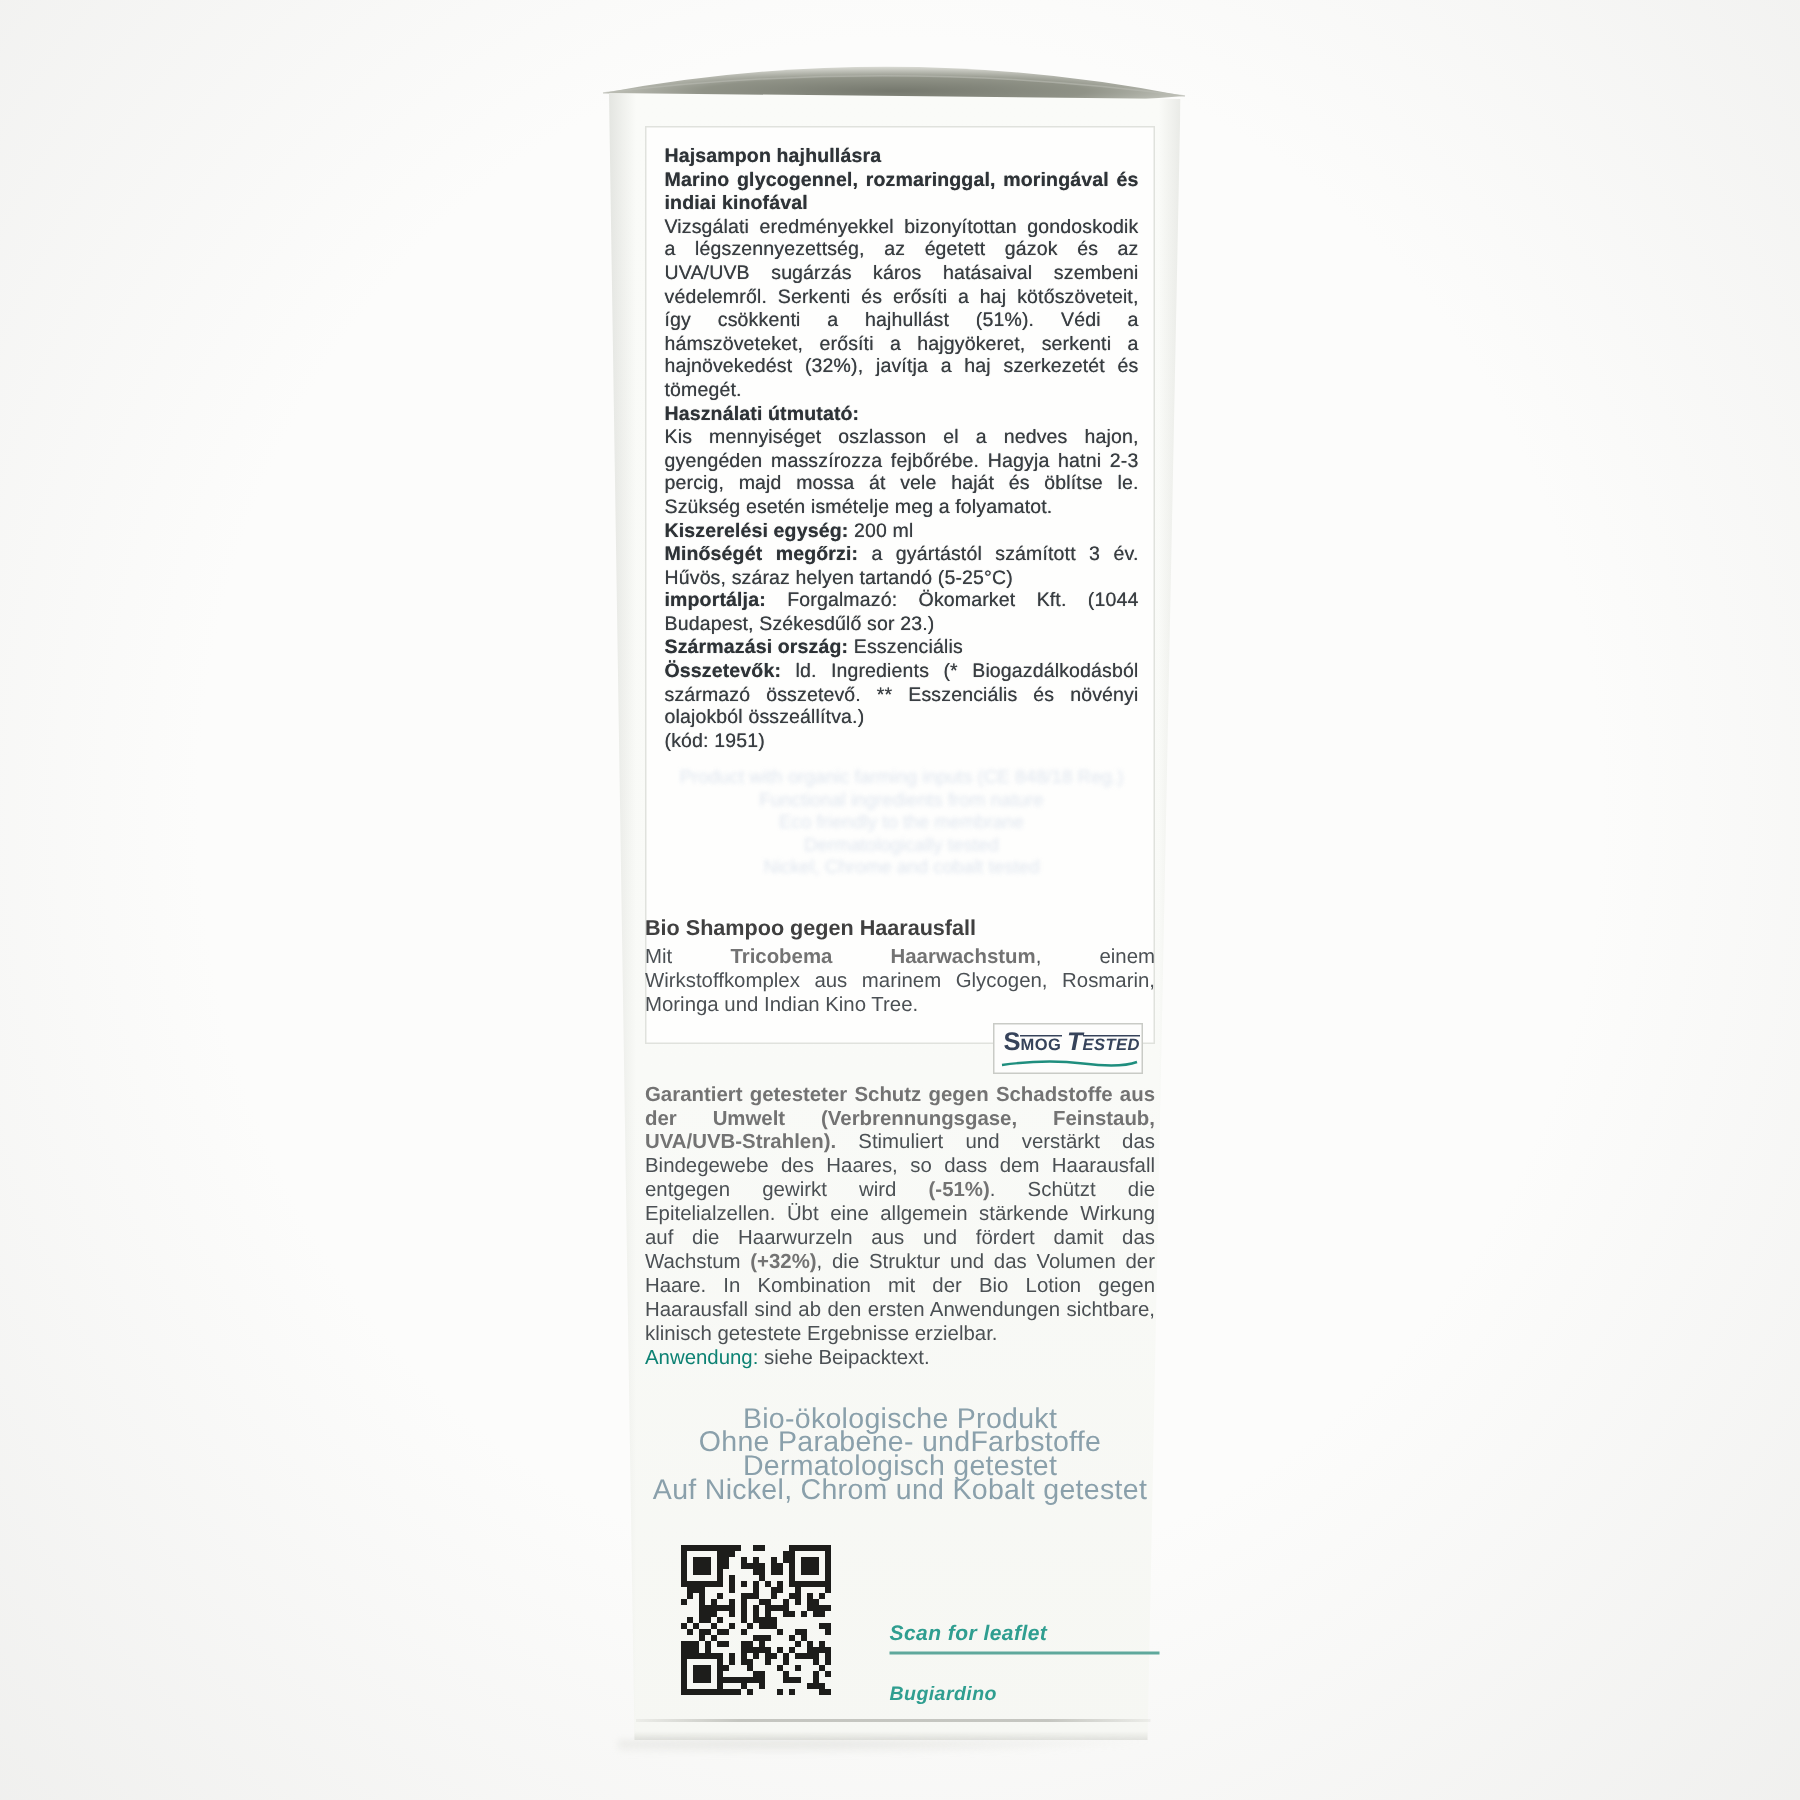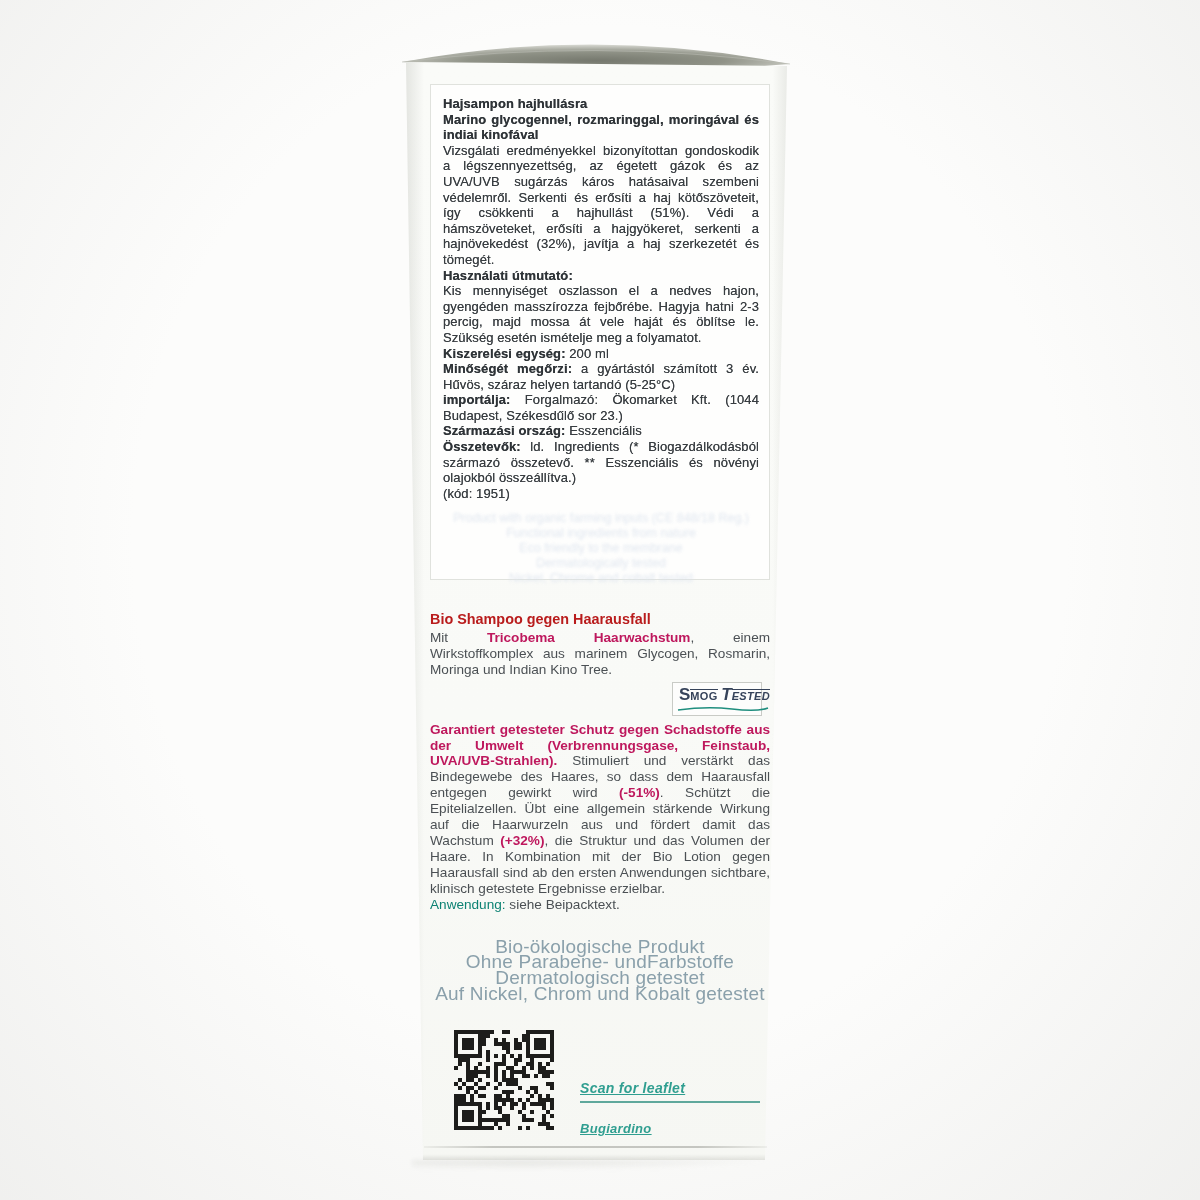--- a/index.html
+++ b/index.html
@@ -23,53 +23,53 @@
   .box-bg .edge-b{position:absolute;left:0;right:0;bottom:0;height:8px;
     background:linear-gradient(0deg, rgba(185,186,180,.45), rgba(185,186,180,0));}
   .top-crescent{position:absolute;left:396px;top:20px;width:400px;height:58px;}
   .bottom-crease{position:absolute;left:424px;top:1146px;width:343px;height:2px;
     background:linear-gradient(90deg, rgba(195,196,190,.2), rgba(180,181,175,.75) 20%, rgba(180,181,175,.75) 80%, rgba(195,196,190,.2));}
   .bottom-shadow{position:absolute;left:412px;top:1160px;width:360px;height:10px;
     background:radial-gradient(ellipse at 30% 0%, rgba(205,206,200,.5), rgba(205,206,200,0) 70%);
     filter:blur(2px);}
   
   .label{
-    position:absolute;left:430px;top:84px;width:340px;height:496px;
+    position:absolute;left:430px;top:84px;width:340px;height:612px;
     background:#fefefd;border:1px solid #e0e2dd;box-sizing:border-box;
     padding:11px 10px 0 12px;
   }
   .hu{color:#383d41;font-size:13px;line-height:15.6px;text-align:justify;
     letter-spacing:.1px; text-shadow:0 0 .45px rgba(56,61,65,.85);}
   .hu b,.hu .b{font-weight:700;color:#2e3337;}
   .hu p{margin:0;}
   
   .ghost{margin-top:10px;text-align:center;color:#dde4ee;font-size:12.5px;line-height:15px;
     filter:blur(1.4px);opacity:.9;}
   
   .de-wrap{position:absolute;left:430px;top:612px;width:340px;color:#4b5054;
     font-size:13.6px;line-height:15.9px;}
   .de-wrap .heading{font-weight:700;font-size:14.4px;margin:0 0 2px 0;}
   .de-wrap p{margin:0;text-align:justify;}
-  .de-wrap .b{font-weight:700;color:#be185d;}
+  .de-wrap .b{font-weight:700;color:#737373;}
   .de-p2{margin-top:6px !important;}
   .green{font-weight:400;}
   
-  .badge{width:90px;margin:4px 8px 2px auto;border:1px solid #c9cbc6;background:#fdfdfc;
+  .badge{width:100px;margin:4px 8px 2px auto;border:1px solid #c9cbc6;background:#fdfdfc;
     padding:4px 5px 2px 6px;position:relative;box-sizing:border-box;height:34px;}
   .badge .txt{white-space:nowrap;color:#36435a;font-weight:600;}
   .badge .big{font-size:17px;}
   .badge .small{font-size:11px;border-top:1px solid #36435a;letter-spacing:.3px;}
   .badge .it{font-style:italic;}
   .badge svg{position:absolute;left:4px;right:4px;bottom:2px;width:92px;height:8px;}
   
   .claims{margin-top:26px;text-align:center;color:#8aa0ab;font-size:19px;line-height:15.8px;
     letter-spacing:.2px;}
   
   .qr{position:absolute;left:454px;top:1028px;width:100px;height:104px;}
-  .scan-wrap{position:absolute;left:580px;top:1080px;width:182px;color:#2f9e90;text-decoration:underline;}
+  .scan-wrap{position:absolute;left:593px;top:1080px;width:182px;color:#2f9e90;}
   .scan-label{font-style:italic;font-weight:700;font-size:14px;letter-spacing:.3px;}
   .scan-rule{margin-top:5px;height:2px;background:#5fa89c;width:180px;}
   .scan-sub{margin-top:18px;font-style:italic;font-weight:700;font-size:13px;letter-spacing:.3px;}
 </style>
 </head>
 <body>
 
 <div class="vignette"></div>
 
 <svg class="top-crescent" viewBox="0 0 400 58">
@@ -109,21 +109,21 @@
   <div class="ghost">
     <div>Product with organic farming inputs (CE 848/18 Reg.)</div>
     <div>Functional ingredients from nature</div>
     <div>Eco friendly to the membrane</div>
     <div>Dermatologically tested</div>
     <div>Nickel, Chrome and cobalt tested</div>
   </div>
 </div>
 
 <div class="de-wrap">
-  <p class="heading" style="color:#b91c1c">Bio Shampoo gegen Haarausfall</p>
+  <p class="heading" style="color:#404040">Bio Shampoo gegen Haarausfall</p>
   <p><span>Mit </span><span class="b">Tricobema Haarwachstum</span><span>, einem Wirkstoffkomplex aus marinem Glycogen, Rosmarin, Moringa und Indian Kino Tree.</span></p>
 
   <div class="badge">
     <span class="txt"><span class="big">S</span><span class="small">MOG</span> <span class="big it">T</span><span class="small it">ESTED</span></span>
     <svg viewBox="0 0 92 8">
       <path d="M1 5 Q 30 1 55 4 T 91 3" stroke="#1f8e7e" stroke-width="1.6" fill="none"></path>
     </svg>
   </div>
 
   <p class="de-p2"><span class="b">Garantiert getesteter Schutz gegen Schadstoffe aus der Umwelt (Verbrennungsgase, Feinstaub, UVA/UVB-Strahlen).</span><span> Stimuliert und verstärkt das Bindegewebe des Haares, so dass dem Haarausfall entgegen gewirkt wird </span><span class="b">(-51%)</span><span>. Schützt die Epitelialzellen. Übt eine allgemein stärkende Wirkung auf die Haarwurzeln aus und fördert damit das Wachstum </span><span class="b">(+32%)</span><span>, die Struktur und das Volumen der Haare. In Kombination mit der Bio Lotion gegen Haarausfall sind ab den ersten Anwendungen sichtbare, klinisch getestete Ergebnisse erzielbar.</span></p>

